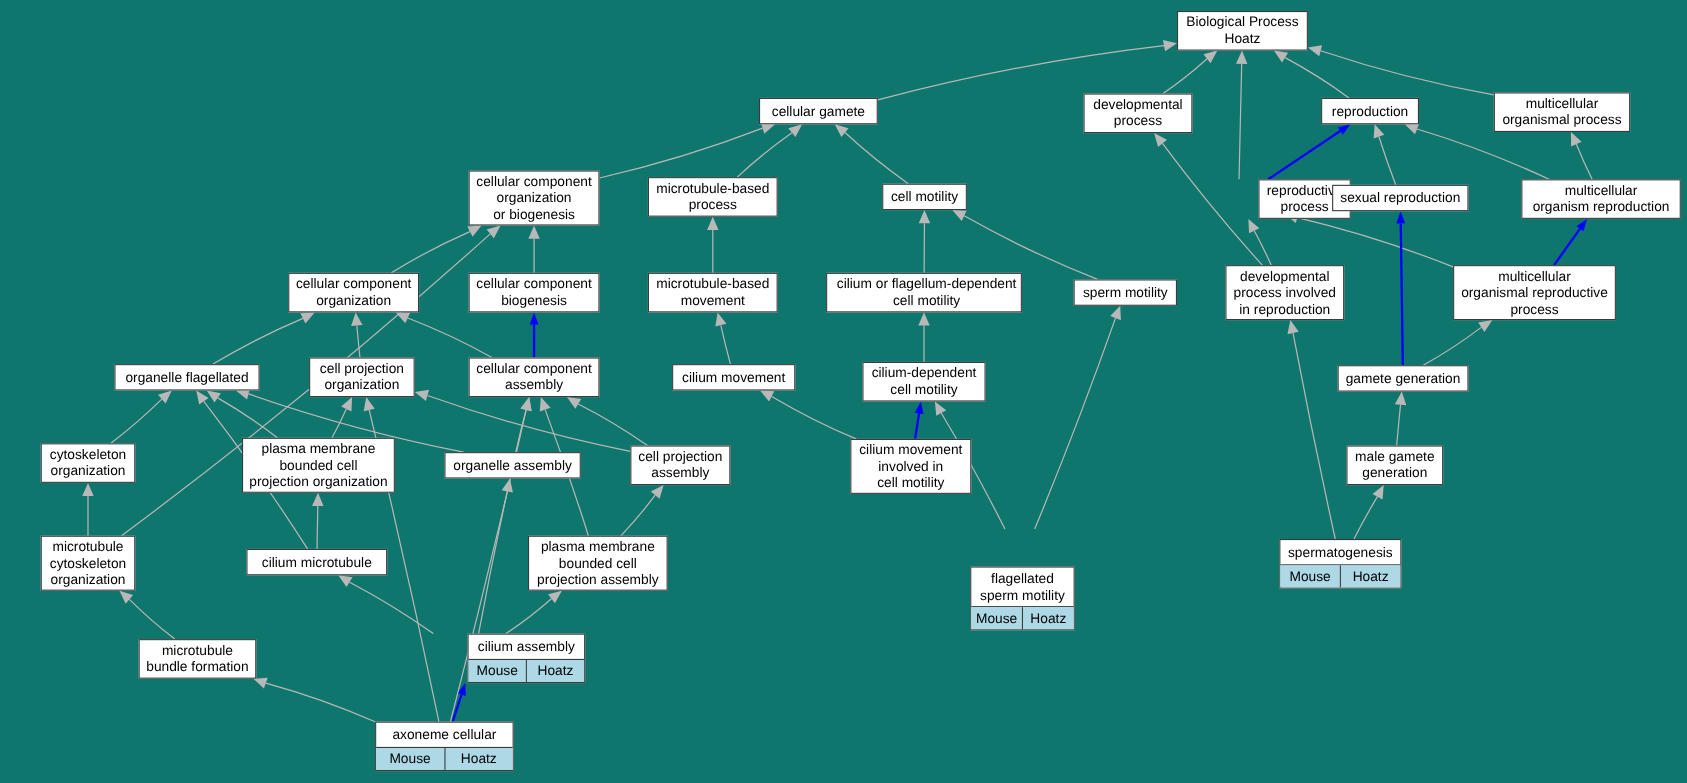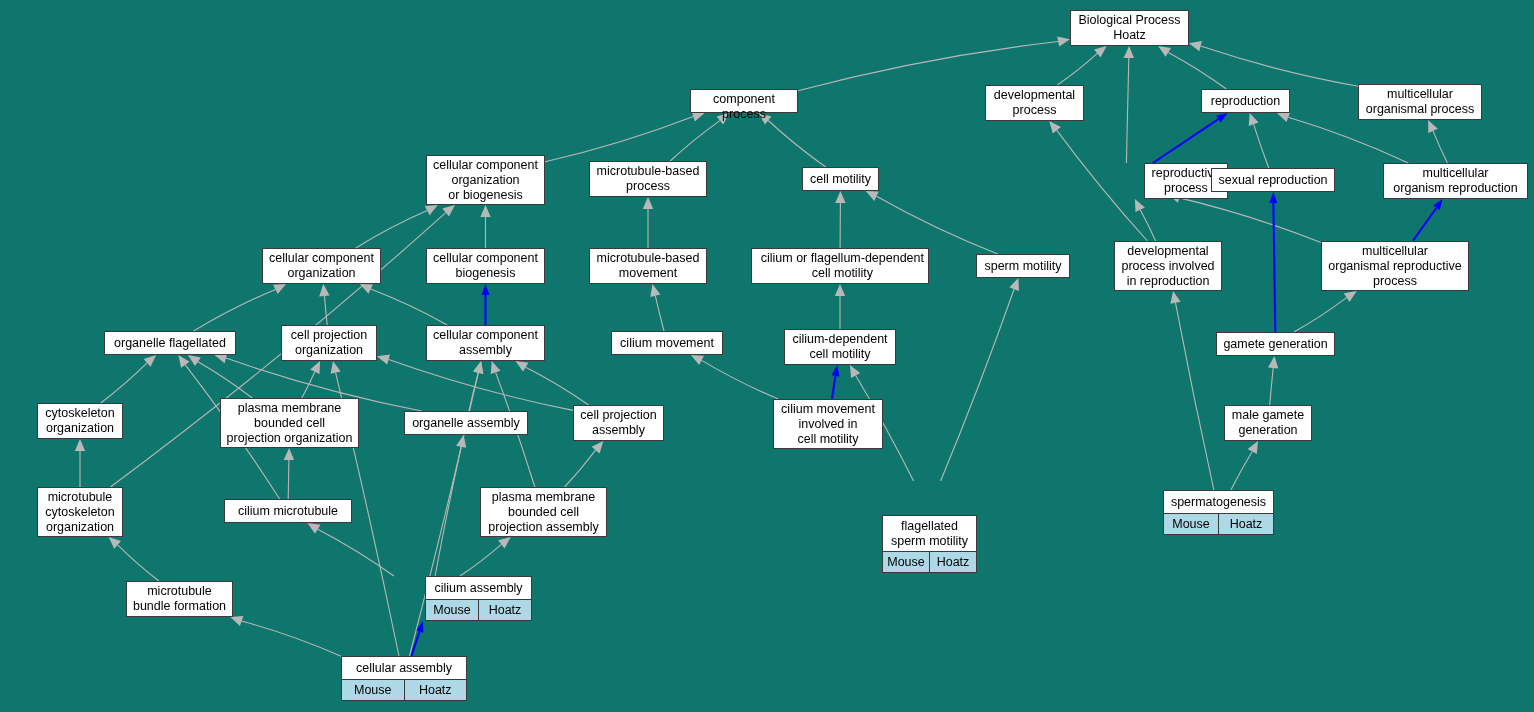--- a/index.html
+++ b/index.html
@@ -251,21 +251,21 @@
         <path d="M 399.0 656.0 Q 369.6 513.8 335.6 372.7" fill="none" stroke="#b8b8b8" stroke-width="1.1"></path>
         <polygon points="333.0,361.0 340.7,371.6 330.6,373.8" fill="#b8b8b8"></polygon>
       </g>
     </svg>
   <div id="nodes">
       <div class="node" style="left: 1070px; top: 10px; width: 119px; height: 36px;">
         <div class="title">Biological Process
 Hoatz</div>
       </div>
       <div class="node" style="left: 690px; top: 89px; width: 108px; height: 24px;">
-        <div class="title">component process</div>
+        <div class="title">cellular gamete</div>
       </div>
       <div class="node" style="left: 985px; top: 85px; width: 99px; height: 36px;">
         <div class="title">developmental
 process</div>
       </div>
       <div class="node" style="left: 1201px; top: 89px; width: 89px; height: 24px;">
         <div class="title">reproduction</div>
       </div>
       <div class="node" style="left: 1358px; top: 84px; width: 124px; height: 36px;">
         <div class="title">multicellular
@@ -402,20 +402,20 @@
 bundle formation</div>
       </div>
       <div class="node has-ev" style="left: 377px; top: 576px; width: 107px; height: 45px; margin-left: 48px;">
         <div class="title">cilium assembly</div>
         <div class="evrow">
           <div class="evcell">Mouse</div>
           <div class="evcell">Hoatz</div>
         </div>
       </div>
       <div class="node has-ev" style="left: 341px; top: 656px; width: 126px; height: 45px;">
-        <div class="title">cellular assembly</div>
+        <div class="title">axoneme cellular</div>
         <div class="evrow">
           <div class="evcell">Mouse</div>
           <div class="evcell">Hoatz</div>
         </div>
       </div>
     </div>
 </div>
 
 </body></html>

